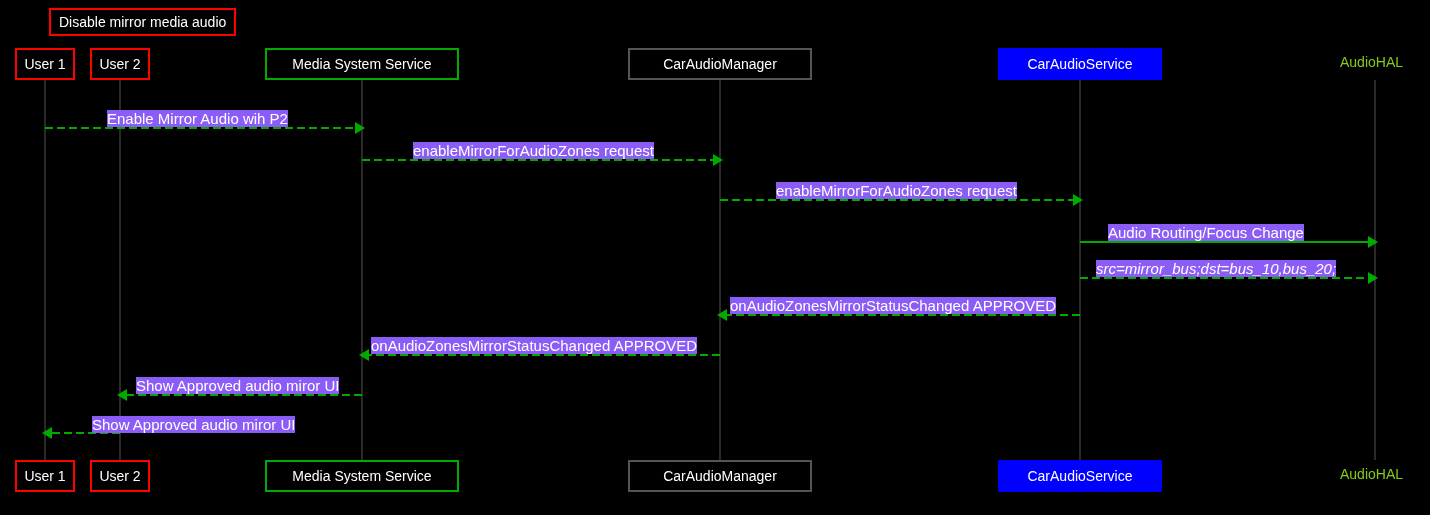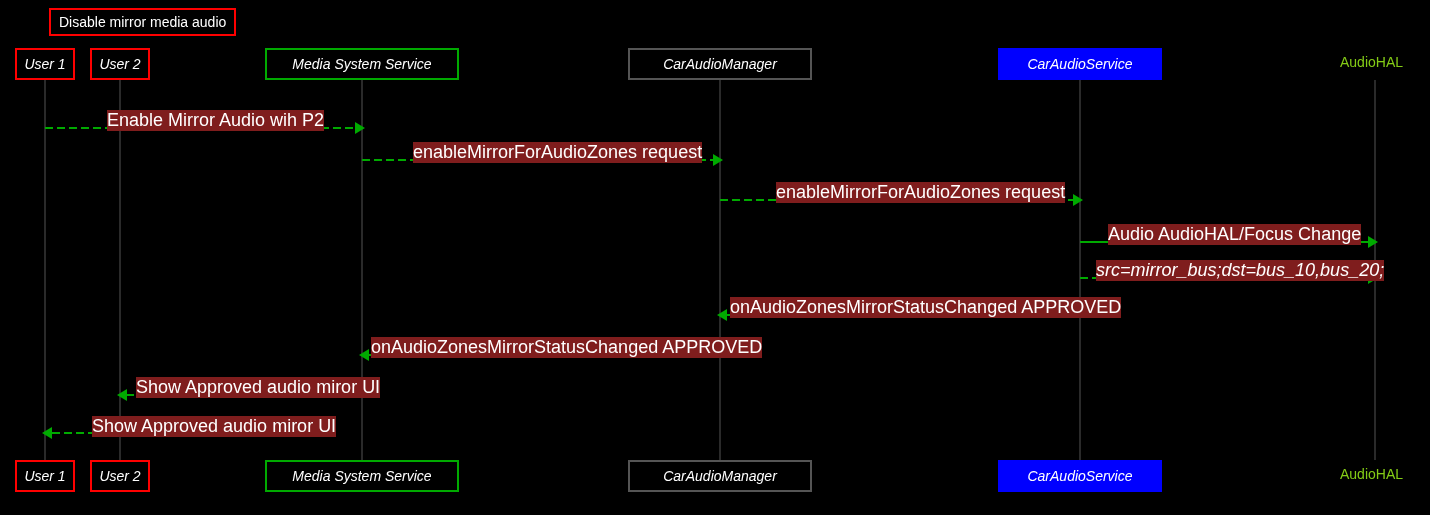--- a/index.html
+++ b/index.html
@@ -15,36 +15,35 @@
     .actor-box {
       position: absolute;
       border: 2px solid;
       padding: 4px 10px;
       font-size: 14px;
       font-weight: normal;
       white-space: nowrap;
       display: flex;
       align-items: center;
       justify-content: center;
-      font-style: italic;
     }
 
     .actor-label {
       position: absolute;
       font-size: 14px;
       color: #84cc16;
       white-space: nowrap;
     }
 
     .message-label {
       position: absolute;
-      font-size: 18px;
+      font-size: 15px;
       color: #fff;
       white-space: nowrap;
-      background: #7f1d1d;
+      background: #8b5cf6;
     }
 
     .title-box {
       position: absolute;
       border: 2px solid #ff0000;
       padding: 4px 8px;
       color: #fff;
       font-size: 14px;
       background: #000;
     }
@@ -141,21 +140,21 @@
   <polygon points="52,427 42,433 52,439" fill="#00aa00"></polygon>
 
 </svg>
 
 <div class="message-label" style="left: 107px; top: 110px;">Enable Mirror Audio wih P2</div>
 
 <div class="message-label" style="left: 413px; top: 142px;">enableMirrorForAudioZones request</div>
 
 <div class="message-label" style="left: 776px; top: 182px;">enableMirrorForAudioZones request</div>
 
-<div class="message-label" style="left: 1108px; top: 224px;">Audio AudioHAL/Focus Change</div>
+<div class="message-label" style="left: 1108px; top: 224px;">Audio Routing/Focus Change</div>
 
 <div class="message-label" style="left: 1096px; top: 260px; font-style: italic;">src=mirror_bus;dst=bus_10,bus_20;</div>
 
 <div class="message-label" style="left: 730px; top: 297px;">onAudioZonesMirrorStatusChanged APPROVED</div>
 
 <div class="message-label" style="left: 371px; top: 337px;">onAudioZonesMirrorStatusChanged APPROVED</div>
 
 <div class="message-label" style="left: 136px; top: 377px;">Show Approved audio miror UI</div>
 
 <div class="message-label" style="left: 92px; top: 416px;">Show Approved audio miror UI</div>

